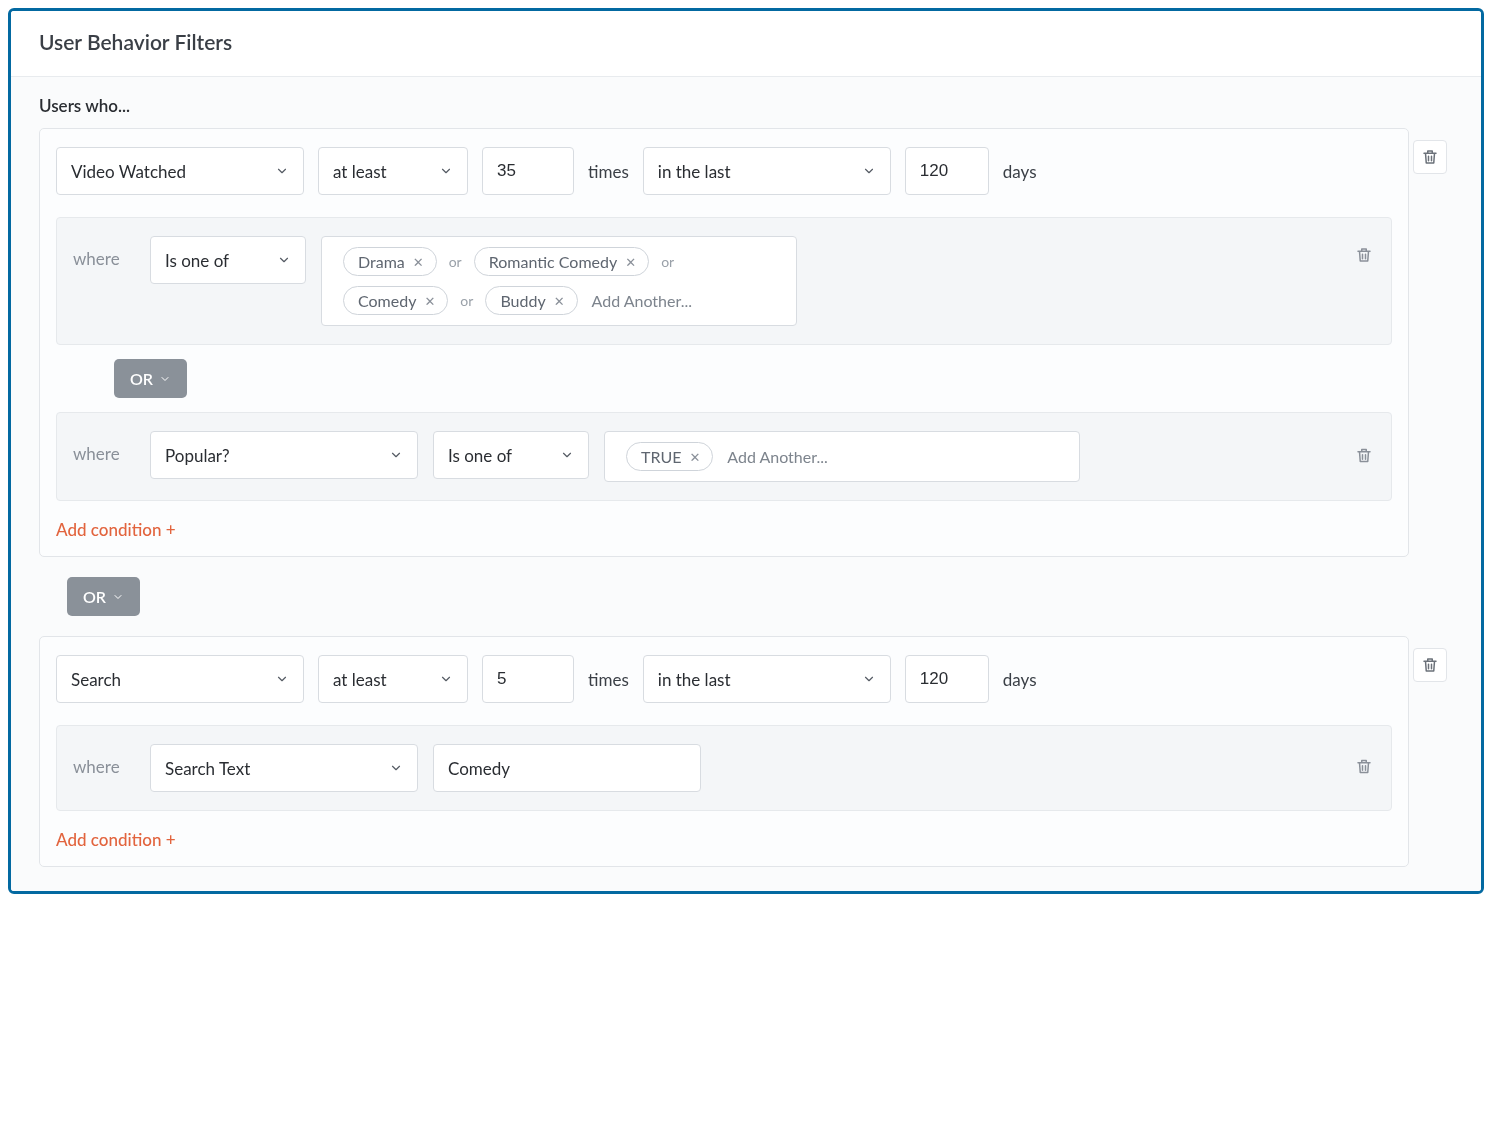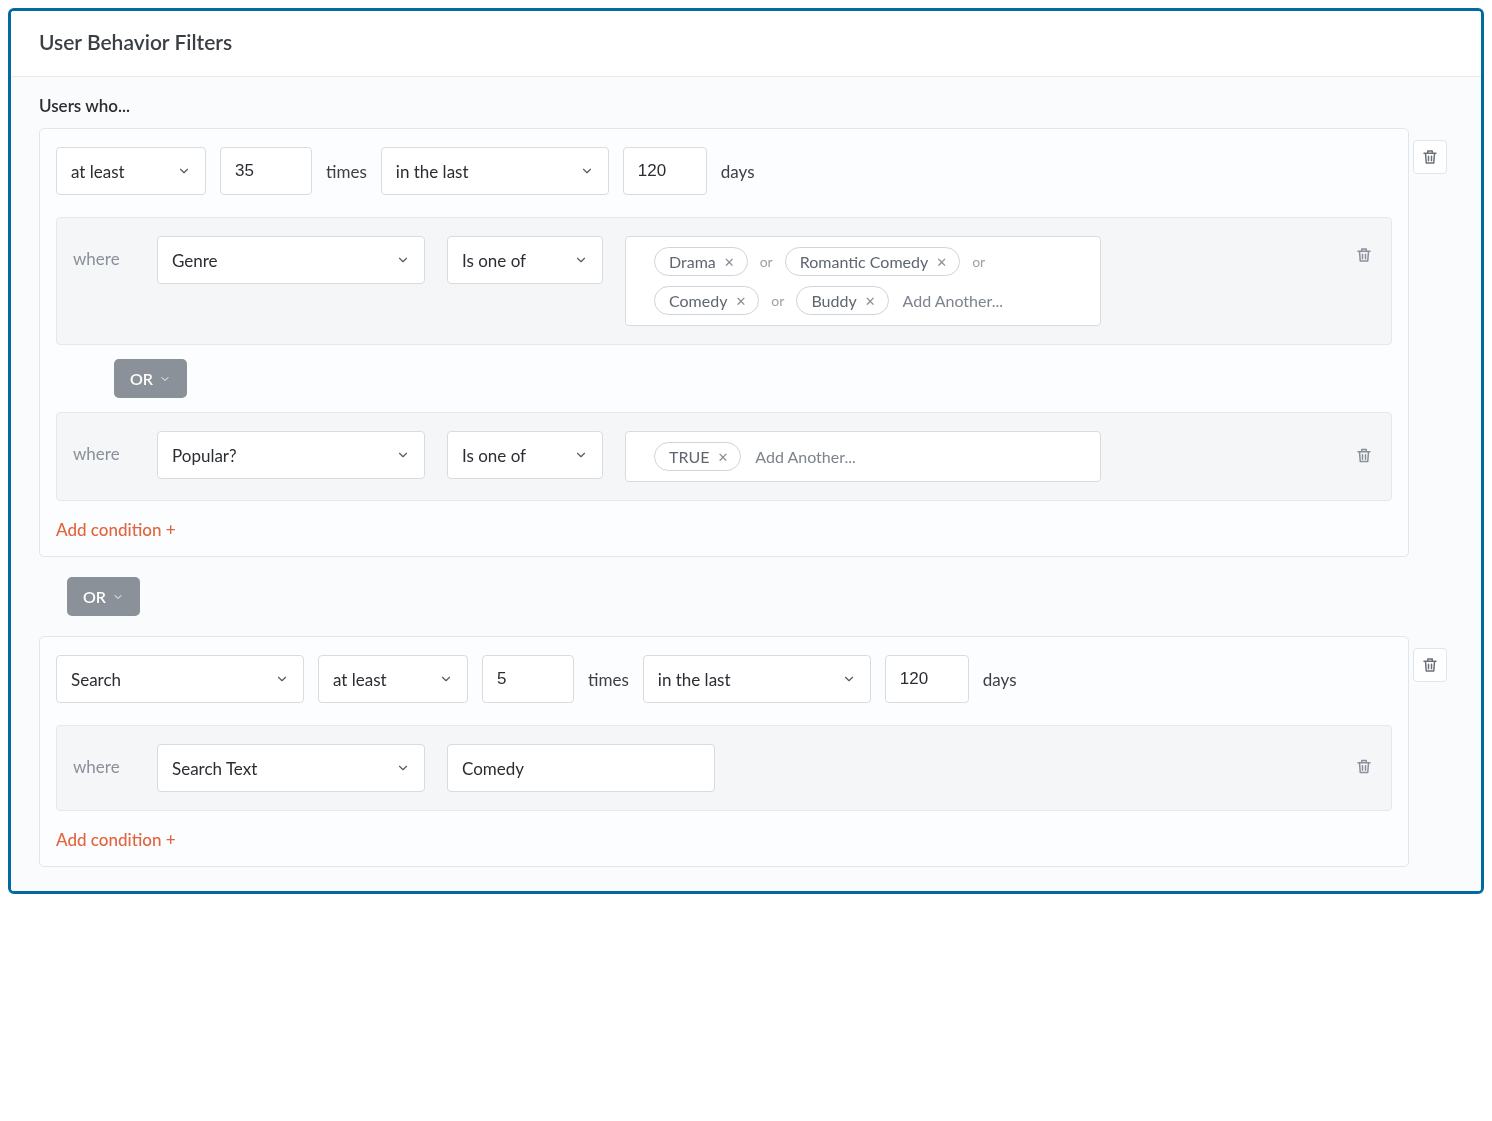--- a/index.html
+++ b/index.html
@@ -93,36 +93,36 @@
     outline: none;
     font-size: 17px;
     color: #2a2d32;
     width: 100%;
     background: transparent;
   }
 
   .w-event { width: 248px; }
   .w-comp  { width: 150px; }
   .w-num   { width: 92px; }
-  .w-range { width: 228px; }
+  .w-range { width: 248px; }
   .w-num2  { width: 84px; }
   .w-prop  { width: 268px; }
   .w-op    { width: 156px; }
   .w-val-text { width: 268px; }
   .static-text { font-size: 17px; color: #3a3f46; }
 
   .cond-block {
     margin-top: 22px;
     border: 1px solid #e6e9ec;
     border-radius: 4px;
     background: #f4f6f8;
     padding: 18px 16px;
     display: flex;
     align-items: flex-start;
-    gap: 22px;
+    gap: 15px;
     position: relative;
   }
   .cond-where {
     color: #8a9099;
     font-size: 17px;
     padding-top: 12px;
     width: 62px;
     flex-shrink: 0;
   }
   .cond-delete {
@@ -132,21 +132,21 @@
     transform: translateY(-50%);
     cursor: pointer;
     color: #8a9099;
   }
   .cond-delete.top { top: 28px; transform: none; }
 
   .tag-box {
     border: 1px solid #d8dce1;
     border-radius: 4px;
     background: #fff;
-    padding: 10px 28px;
+    padding: 10px 21px;
     min-height: 48px;
     display: flex;
     flex-wrap: wrap;
     align-items: center;
     gap: 10px 12px;
     flex: 1;
     max-width: 476px;
   }
   .pill {
     display: inline-flex;
@@ -216,20 +216,26 @@
 <div class="card">
   <div class="card-header">
     <div class="card-title">User Behavior Filters</div>
   </div>
   <div class="card-body">
     <div class="lead-label">Users who...</div>
 
     <div class="rule-block-wrap">
       <div class="rule-block">
         <div class="rule-line">
+          <div class="select-box w-event">
+            <span>Video Watched</span>
+            <svg class="chev" viewBox="0 0 24 24">
+                <path d="M6 9l6 6 6-6"></path>
+              </svg>
+          </div>
           <div class="select-box w-comp">
             <span>at least</span>
             <svg class="chev" viewBox="0 0 24 24">
                 <path d="M6 9l6 6 6-6"></path>
               </svg>
           </div>
           <div class="input-box w-num">
             <input value="35" style="">
           </div>
           <span class="static-text">times</span>
@@ -241,26 +247,20 @@
           </div>
           <div class="input-box w-num2">
             <input value="120" style="">
           </div>
           <span class="static-text">days</span>
         </div>
 
         
         <div class="cond-block">
           <div class="cond-where">where</div>
-          <div class="select-box w-prop">
-            <span>Genre</span>
-            <svg class="chev" viewBox="0 0 24 24">
-                <path d="M6 9l6 6 6-6"></path>
-              </svg>
-          </div>
           <div class="select-box w-op">
             <span>Is one of</span>
             <svg class="chev" viewBox="0 0 24 24">
                 <path d="M6 9l6 6 6-6"></path>
               </svg>
           </div>
           <div class="tag-box">
             <span class="pill">
                 <span>Drama</span>
                 <span class="x">✕</span>

